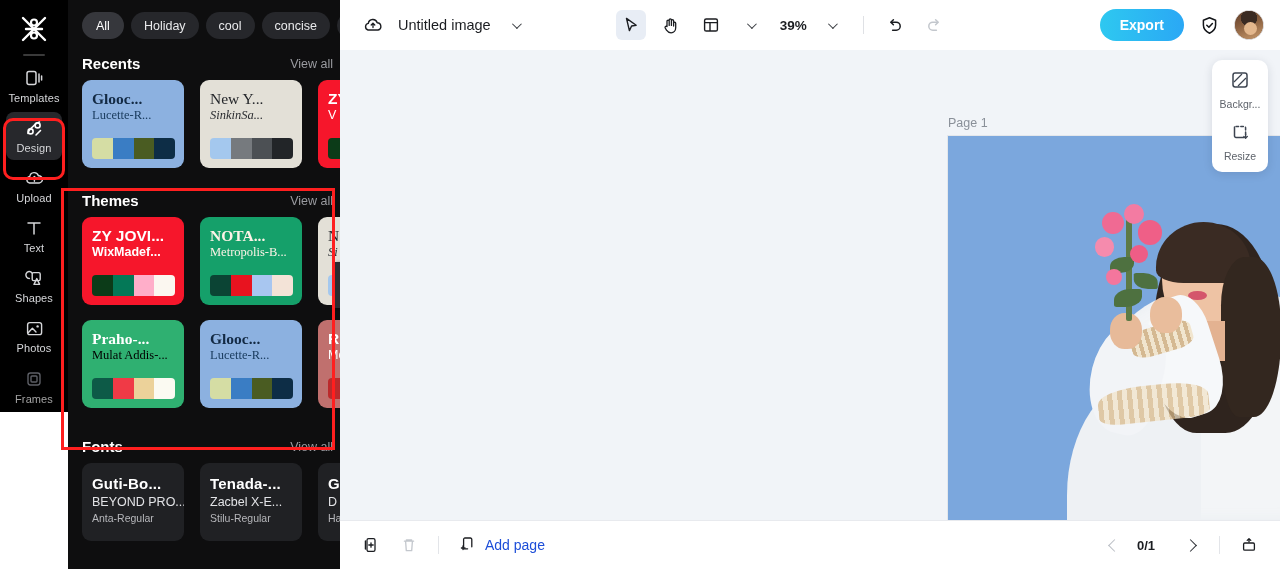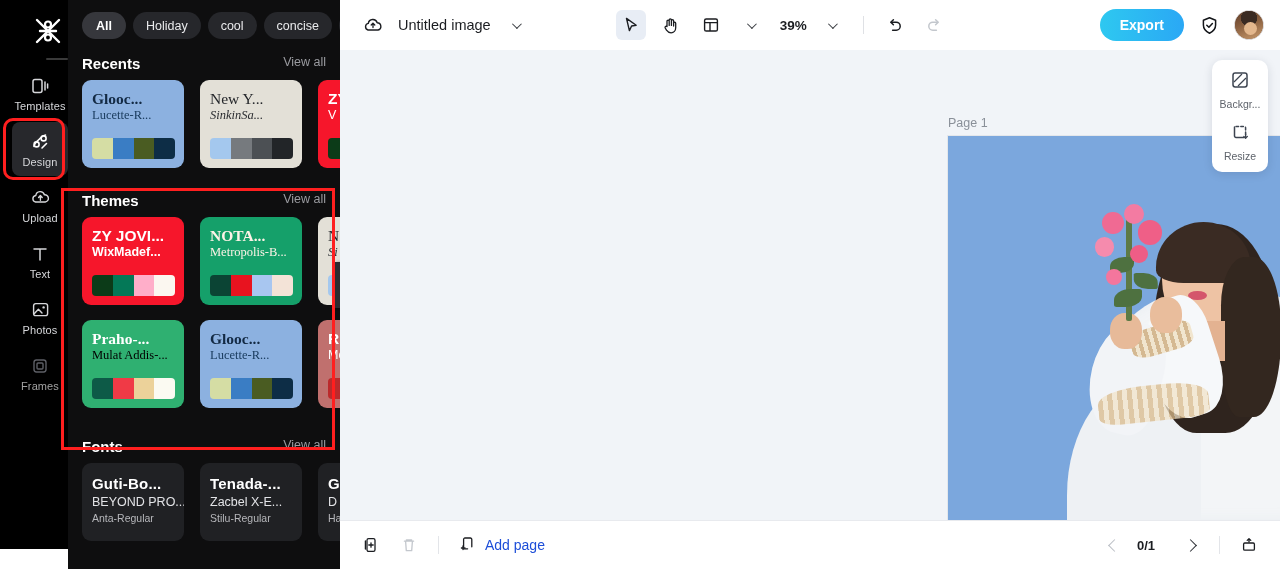--- a/index.html
+++ b/index.html
@@ -6,22 +6,22 @@
   html, body {
     width: 1280px; height: 569px;
     overflow: hidden;
     font-family: "Liberation Sans", sans-serif;
     background: #ffffff;
   }
   .app { position: relative; width: 1280px; height: 569px; display: flex; }
 
   
   .rail {
-    width: 68px; height: 549px; background: #000000;
-    display: flex; flex-direction: column; align-items: flex-end;
+    width: 68px; height: 412px; background: #000000;
+    display: flex; flex-direction: column; align-items: center;
     flex: none; padding-top: 8px; position: relative; z-index: 5;
   }
   .logo { width: 40px; height: 38px; display: flex; align-items: center; justify-content: center; margin-top: 4px;}
   .rail-divider { width: 22px; height: 2px; background: #3a3a3a; border-radius: 1px; margin: 8px 0 6px; }
   .rail-item {
     width: 56px; height: 54px; border-radius: 8px;
     display: flex; flex-direction: column; align-items: center; justify-content: center;
     gap: 3px; color: #d6d7da; margin-bottom: 2px; cursor: pointer;
   }
   .rail-item .ic { height: 22px; display: flex; align-items: center; justify-content: center; }
@@ -38,26 +38,26 @@
   .panel {
     width: 272px; height: 569px; background: #0e0e0f; flex: none;
     position: relative; overflow: hidden;
   }
   .chips { display: flex; gap: 7px; padding: 12px 0 10px 14px; align-items: center; }
   .chip {
     height: 27px; padding: 0 13px; border-radius: 14px; background: #26272b;
     color: #e9eaec; font-size: 12.5px; display: flex; align-items: center;
     white-space: nowrap; cursor: pointer;
   }
-  .chip.on { background: #36373c; color:#fff; font-weight: 700; padding: 0 14px; }
+  .chip.on { background: #36373c; color:#fff; font-weight: 400; padding: 0 14px; }
   .chip.caret { padding: 0; width: 30px; justify-content: center; flex: none; }
 
   .sec-head {
-    display: flex; align-items: flex-start; justify-content: space-between;
-    padding: 6px 14px 8px 14px;
+    display: flex; align-items: center; justify-content: space-between;
+    padding: 6px 7px 8px 14px;
   }
   .sec-title { color: #ffffff; font-size: 15px; font-weight: 700; }
   .sec-link { color: #9a9ba0; font-size: 12.5px; cursor: pointer; }
 
   .row { display: flex; gap: 16px; padding-left: 14px; position: relative; }
   .card {
     width: 102px; height: 88px; border-radius: 9px; flex: none;
     padding: 10px 9px 9px 10px; display: flex; flex-direction: column; overflow: hidden;
     cursor: pointer; position: relative;
   }
@@ -235,20 +235,30 @@
 
     <div class="rail-item">
       <span class="ic">
         <svg width="20" height="20" viewBox="0 0 20 20" fill="none">
           <path d="M4 5 H16 M10 5 V16" stroke="#d6d7da" stroke-width="1.5" stroke-linecap="round"></path>
         </svg>
       </span>
       <span class="lb">Text</span>
     </div>
 
+    <div class="rail-item">
+      <span class="ic">
+        <svg width="21" height="21" viewBox="0 0 21 21" fill="none">
+          <path d="M8 5 A3.4 3.4 0 1 0 5.4 10.4" stroke="#d6d7da" stroke-width="1.5" stroke-linecap="round"></path>
+          <rect x="8.2" y="4.6" width="8" height="8" rx="1.4" stroke="#d6d7da" stroke-width="1.4"></rect>
+          <path d="M10 16.4 L12.8 10.6 L15.6 16.4 Z" stroke="#d6d7da" stroke-width="1.4" stroke-linejoin="round"></path>
+        </svg>
+      </span>
+      <span class="lb">Shapes</span>
+    </div>
 
     <div class="rail-item">
       <span class="ic">
         <svg width="21" height="21" viewBox="0 0 21 21" fill="none">
           <rect x="3.6" y="4.6" width="14" height="12" rx="2.2" stroke="#d6d7da" stroke-width="1.4"></rect>
           <circle cx="13.6" cy="8.4" r="1.2" fill="#d6d7da"></circle>
           <path d="M4.4 14.4 L8.4 10.2 L12 14" stroke="#d6d7da" stroke-width="1.4" stroke-linecap="round" stroke-linejoin="round"></path>
         </svg>
       </span>
       <span class="lb">Photos</span>

